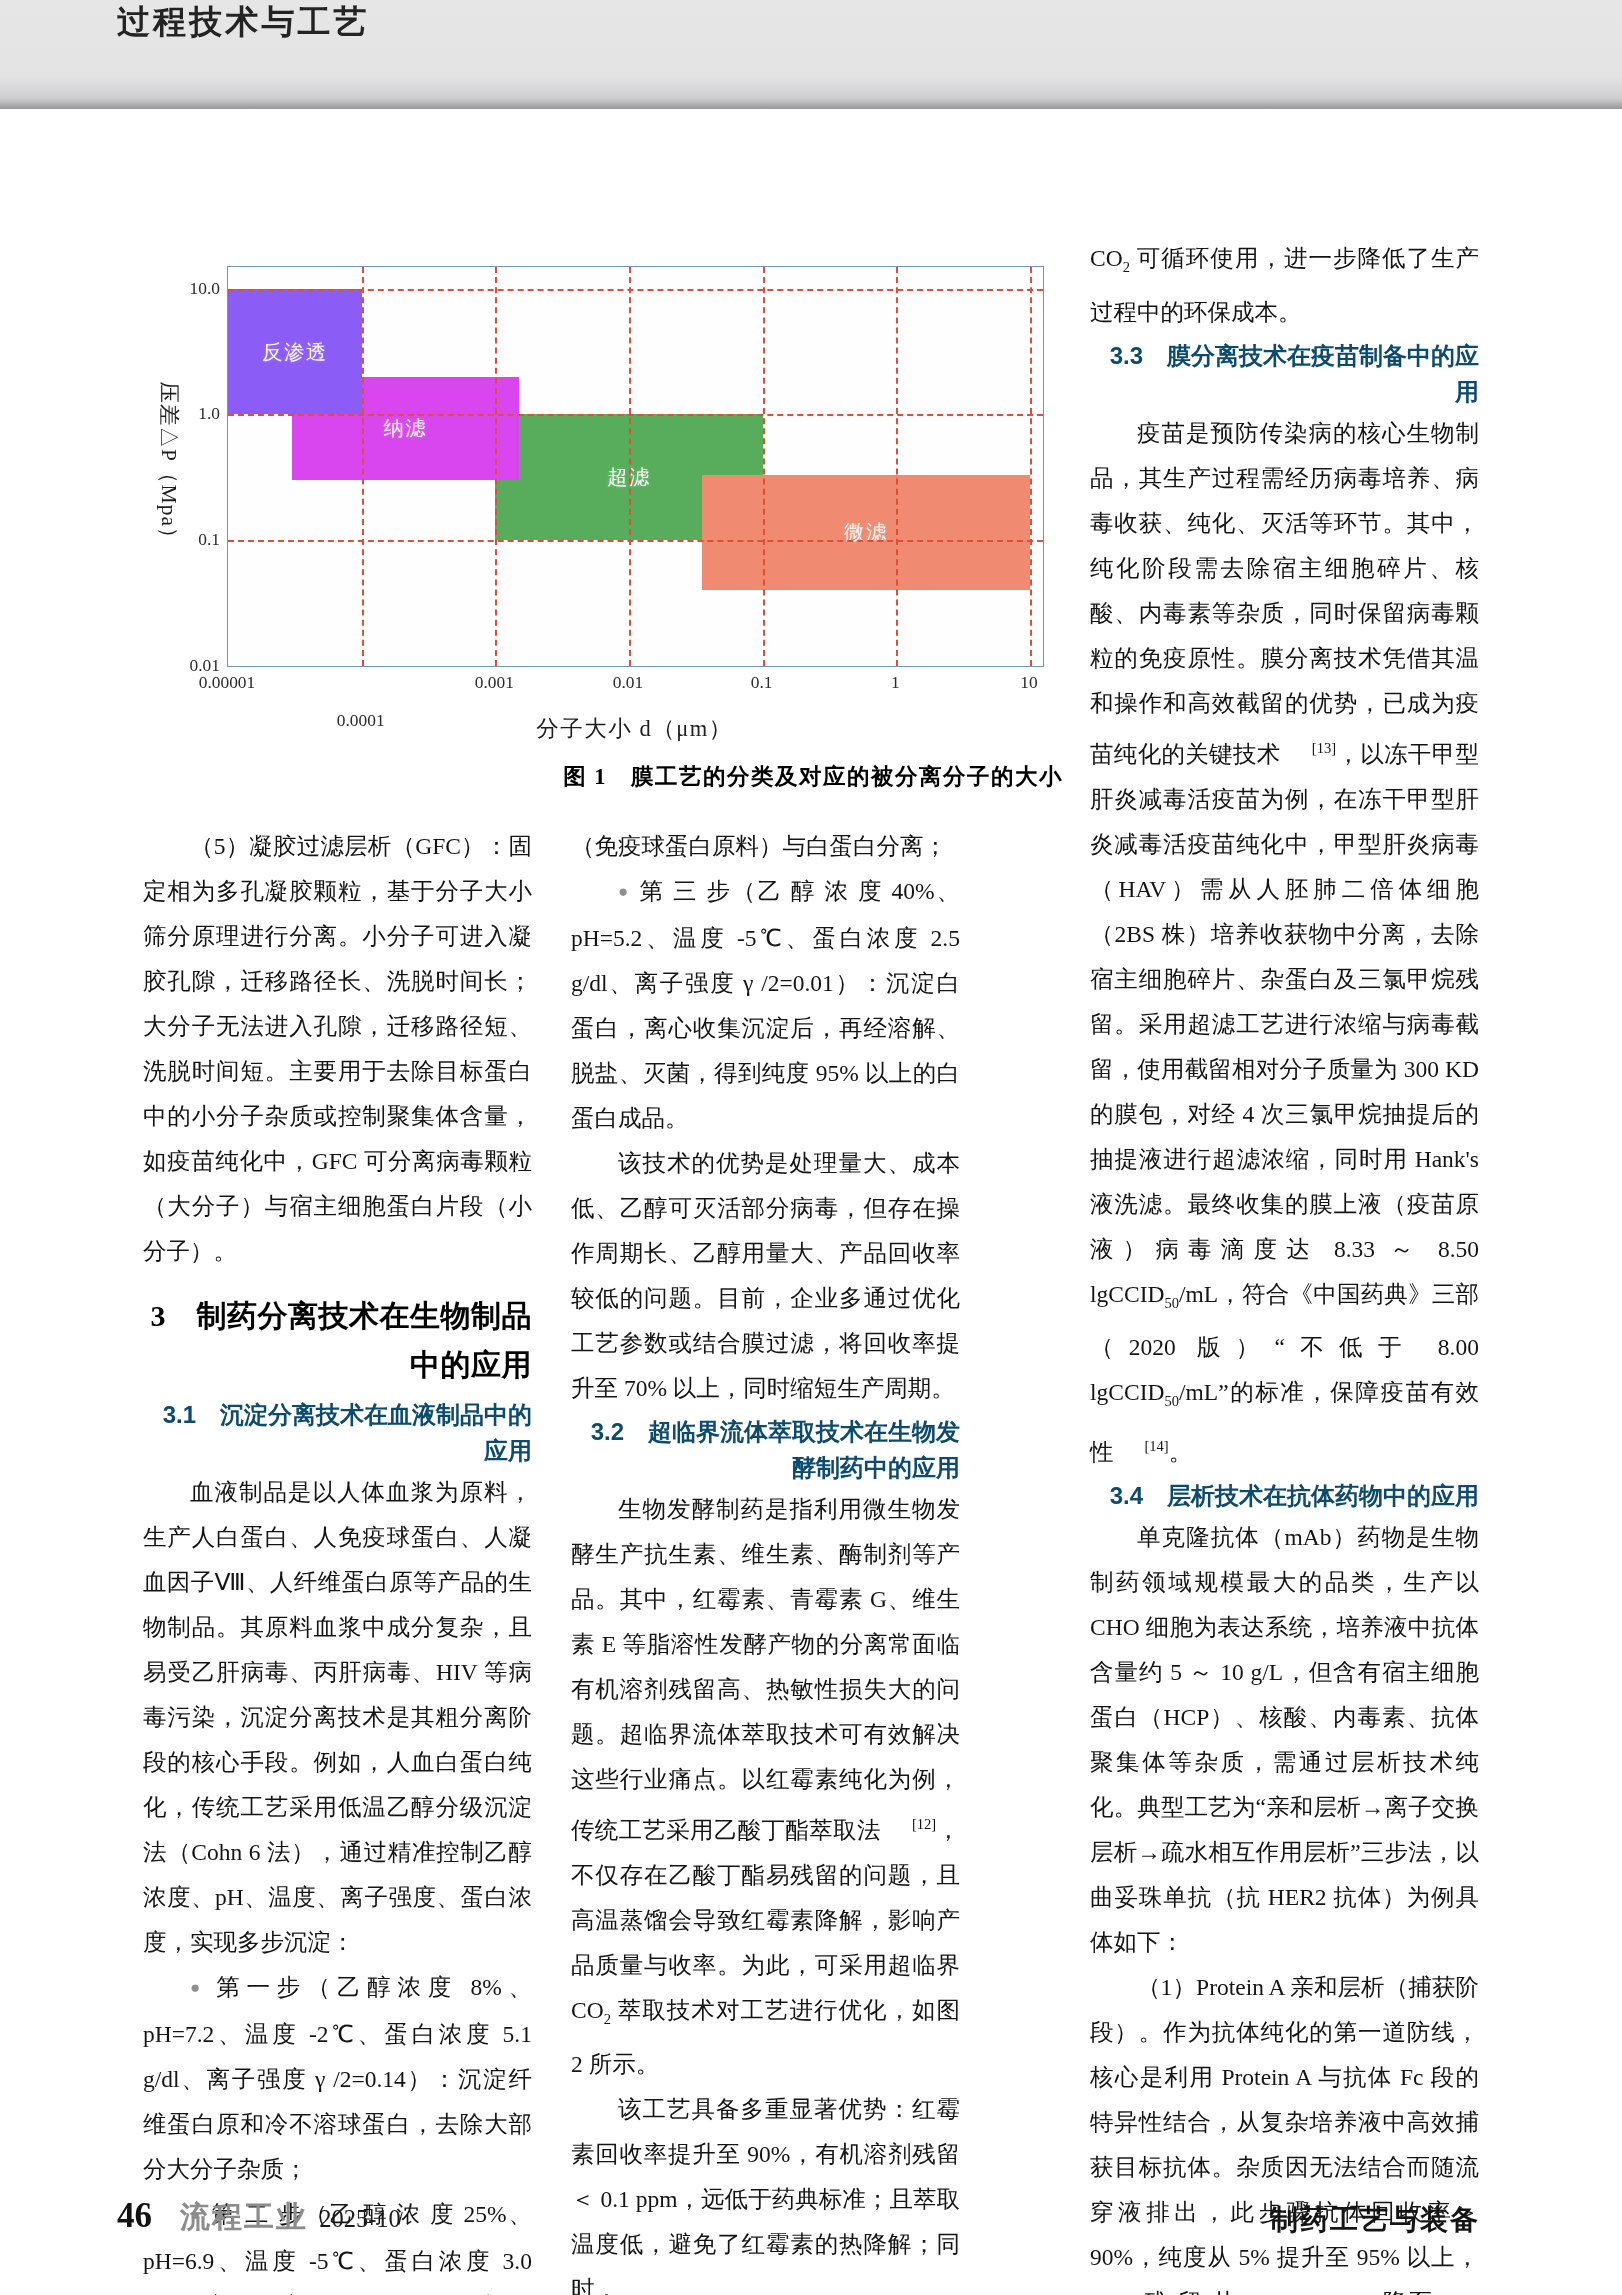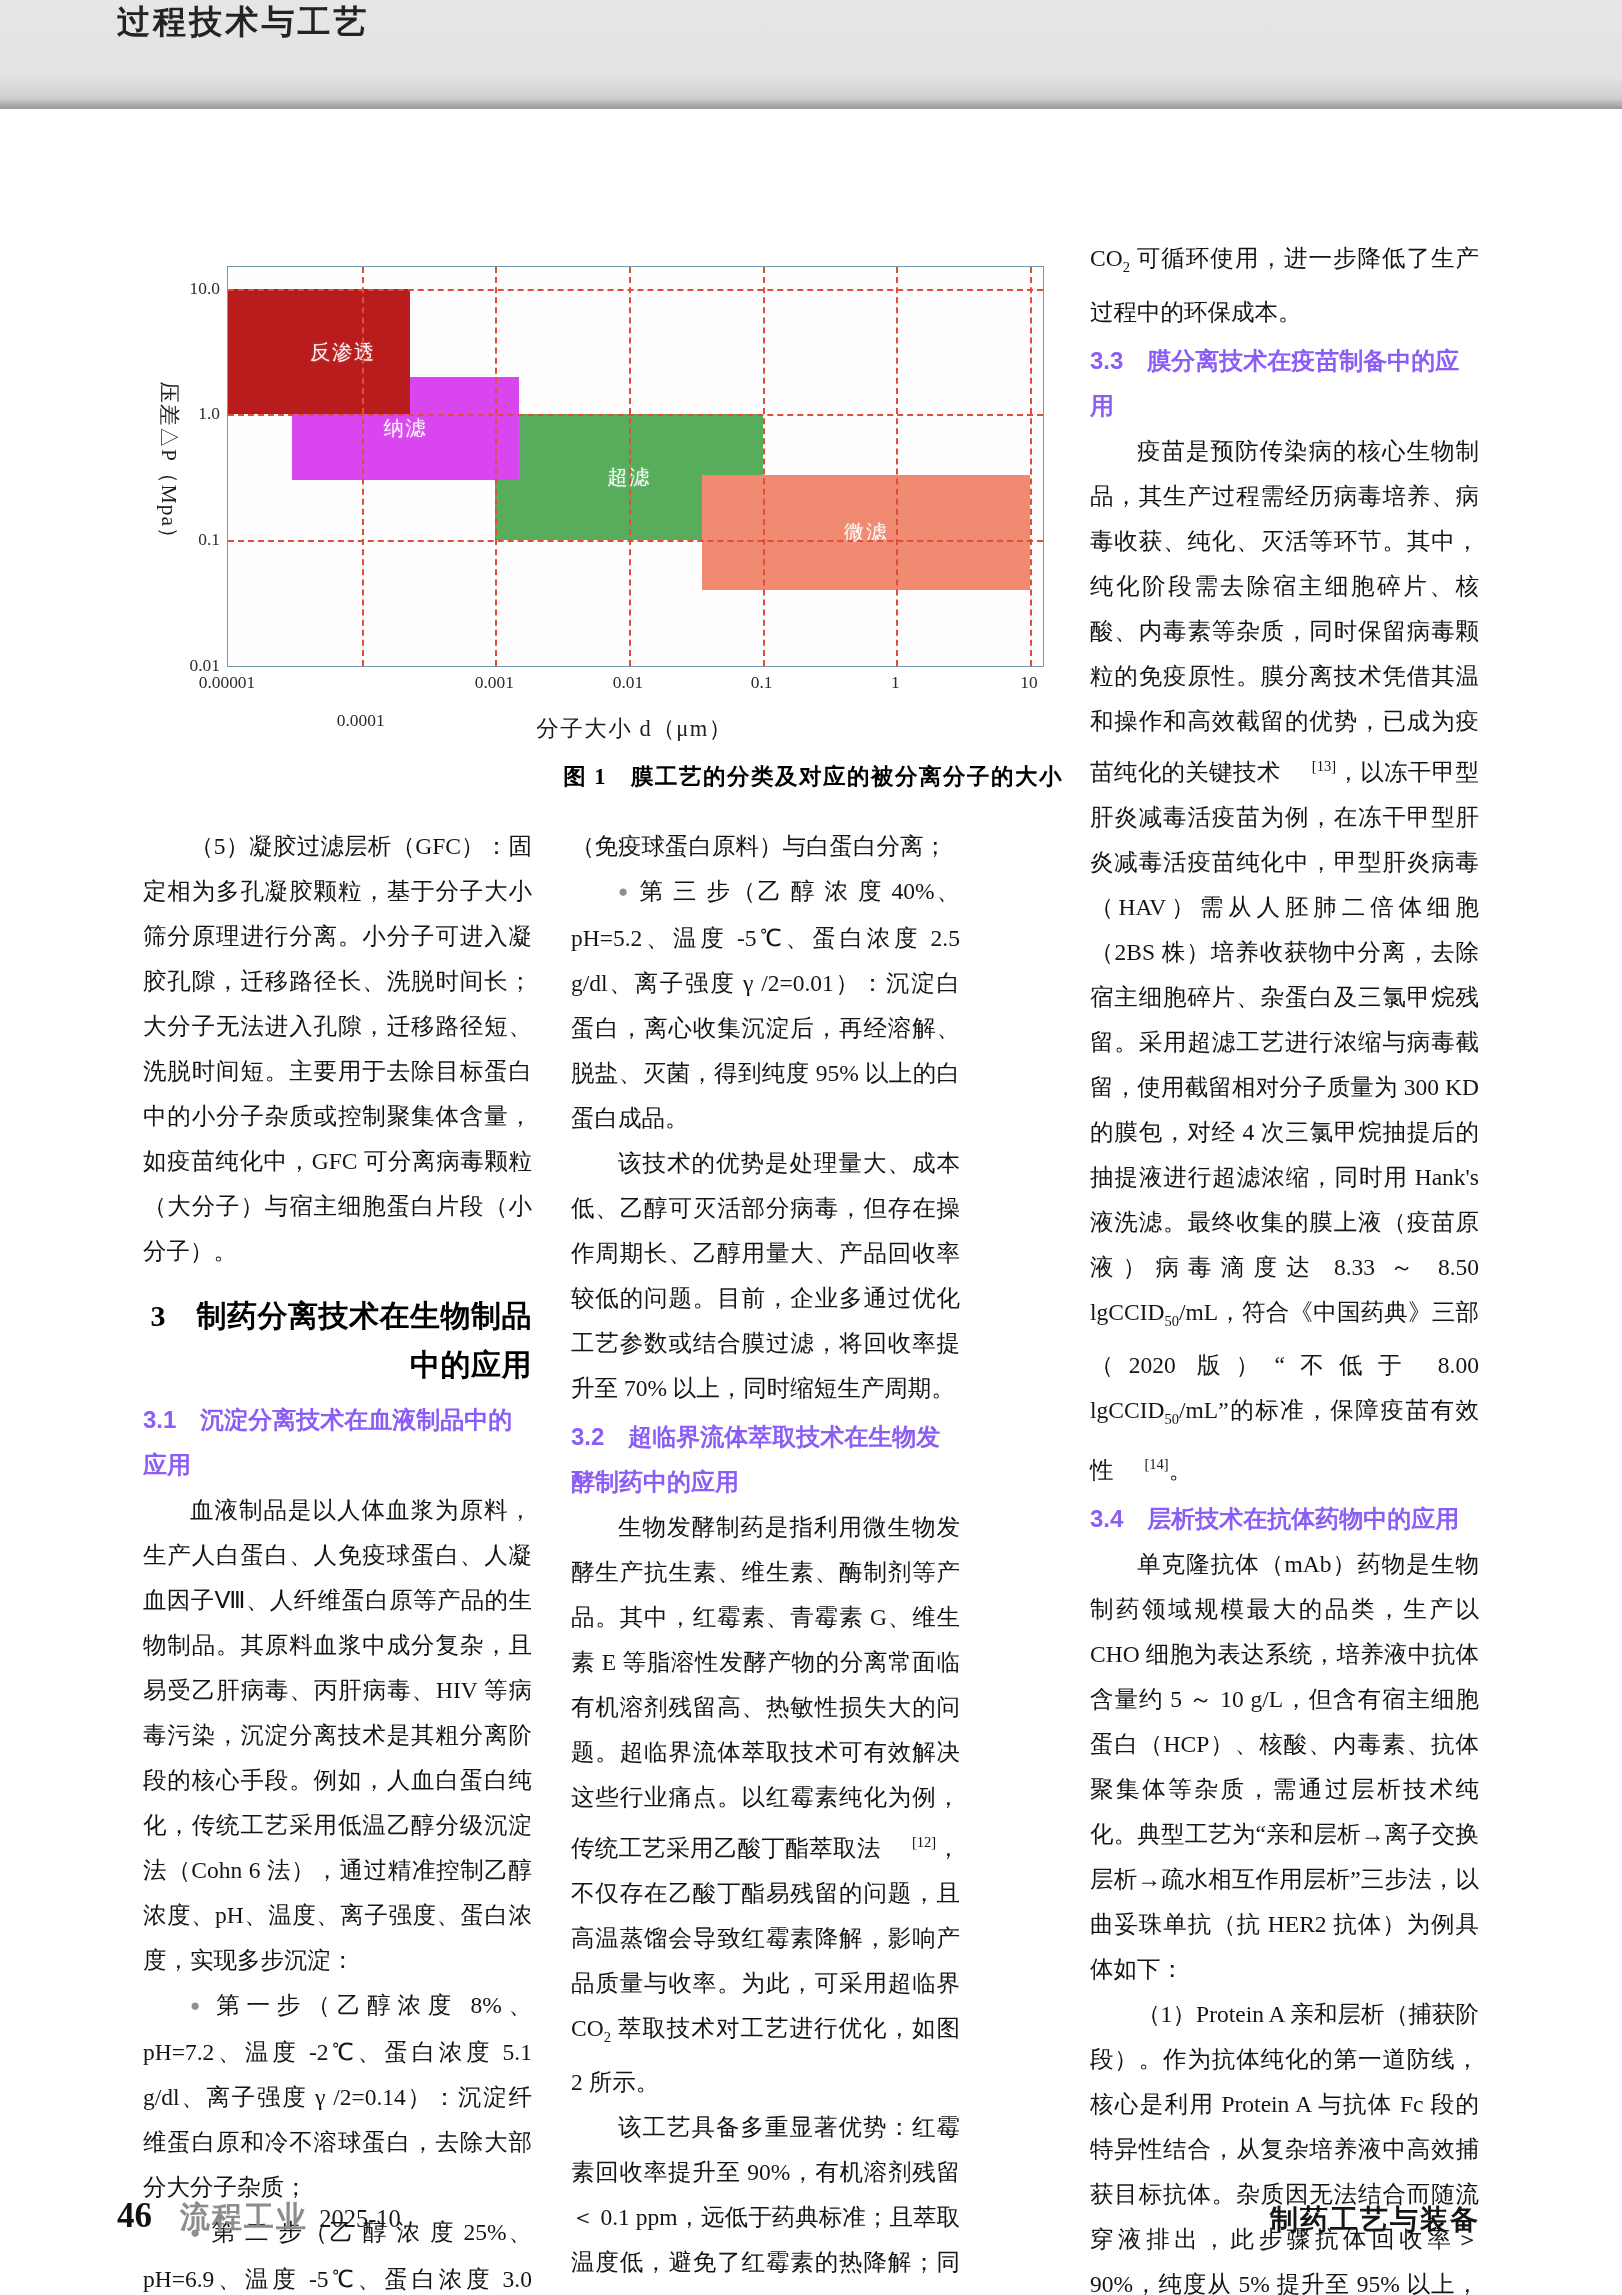--- a/index.html
+++ b/index.html
@@ -50,22 +50,22 @@
     text-align:justify; color:#141414;
   }
   .col p { margin:0; text-indent:2em; }
   .col p.cont { text-indent:0; }
   .col p.bullet { text-indent:2em; }
   .col h2 {
     font-family:Liberation Serif, serif; font-weight:bold; color:#000;
     font-size:30px; line-height:49px; margin:17.4px 0 7.2px 0; text-align:right; letter-spacing:0.5px;
   }
   .col h3 {
-    font-family:"Liberation Sans", sans-serif; font-weight:bold; color:#8b5cf6;
-    font-size:24px; line-height:45px; margin:3.1px 0 1px 0; text-align:left;
+    font-family:"Liberation Sans", sans-serif; font-weight:bold; color:#0c4a6e;
+    font-size:24px; line-height:36px; margin:3.1px 0 1px 0; text-align:right;
   }
   .dot { color:#8f8f8f; font-size:0.72em; margin-right:0.55em; position:relative; top:-2px; }
   sub { font-size:0.62em; }
   sup { font-size:0.62em;padding-left:25px; }
 
   
   .footer-left { position:absolute; left:117px; top:2196px; display:flex; align-items:baseline; }
   .footer-page { font-size:35px; font-weight:bold; color:#111; }
   .footer-journal {
     margin-left:28px; font-family:"Liberation Sans", sans-serif;
@@ -90,21 +90,21 @@
     <div class="ylabel-wrap">
       <span class="ylabel">压差△P（Mpa）</span>
     </div>
     <div class="yticks">
         <div class="ytick" style="top: 5.54428%;">10.0</div>
         <div class="ytick" style="top: 37.0295%;">1.0</div>
         <div class="ytick" style="top: 68.5148%;">0.1</div>
         <div class="ytick" style="top: 100%;">0.01</div>
       </div>
     <div class="plot-area">
-        <div class="mblock" style="left: 0%; width: 16.4018%; top: 5.54428%; height: 31.4852%; background: #b91c1c; z-index: 4; padding-left: 48px;">反渗透</div>
+        <div class="mblock" style="left: 0%; width: 16.4018%; top: 5.54428%; height: 31.4852%; background: #8b5cf6; z-index: 4;">反渗透</div>
         <div class="mblock" style="left: 7.82562%; width: 27.8661%; top: 27.5515%; height: 25.941%; background: #d946ef; z-index: 3;">纳滤</div>
         <div class="mblock" style="left: 32.8035%; width: 32.8035%; top: 37.0295%; height: 31.4852%; background: rgb(88, 173, 92); z-index: 1;">超滤</div>
         <div class="mblock" style="left: 58.1289%; width: 40.2816%; top: 52.1892%; height: 28.8548%; background: rgb(240, 138, 112); z-index: 2;">微滤</div>
         <div class="grid-v" style="left: 16.4018%; border-left-color: rgb(221, 79, 58);"></div>
         <div class="grid-v" style="left: 32.8035%; border-left-color: rgb(221, 79, 58);"></div>
         <div class="grid-v" style="left: 49.2053%; border-left-color: rgb(221, 79, 58);"></div>
         <div class="grid-v" style="left: 65.607%; border-left-color: rgb(221, 79, 58);"></div>
         <div class="grid-v" style="left: 82.0088%; border-left-color: rgb(221, 79, 58);"></div>
         <div class="grid-v" style="left: 98.4105%; border-left-color: rgb(221, 79, 58);"></div>
         <div class="grid-h" style="top: 5.54428%; border-top-color: rgb(221, 79, 58);"></div>

